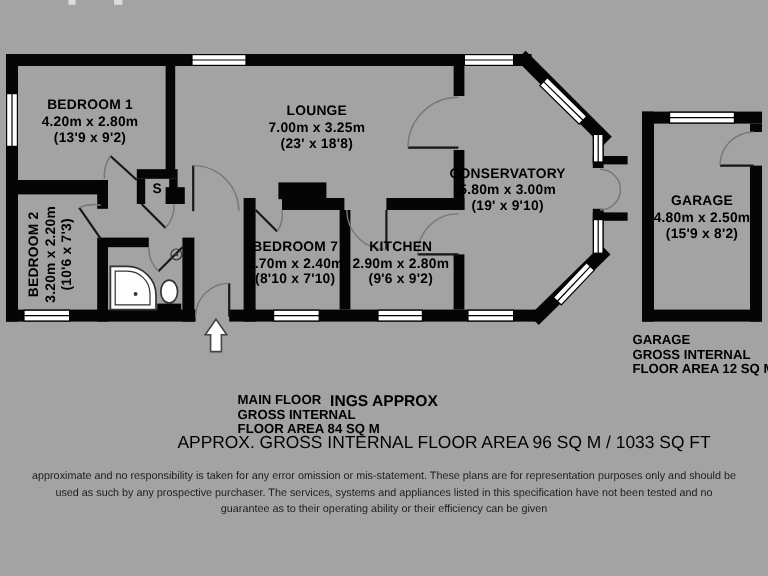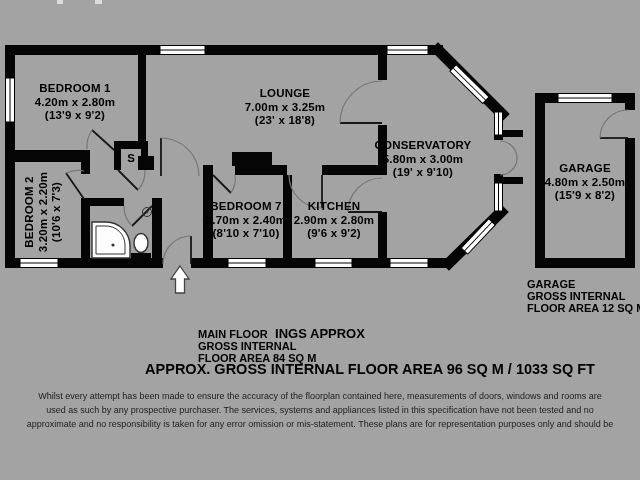--- a/index.html
+++ b/index.html
@@ -13,21 +13,21 @@
   .arc{fill:none;stroke:#777;stroke-width:1.2;}
   .leaf{fill:none;stroke:#161616;stroke-width:1.8;}
   .fx{fill:#fdfdfd;stroke:#333;stroke-width:1.4;}
   .fxl{fill:none;stroke:#333;stroke-width:1;}
   .room-label{position:absolute;transform:translateX(-50%);text-align:center;font-weight:700;
               font-size:11.5px;line-height:13.5px;white-space:nowrap;letter-spacing:.2px;}
   .room-label.vert{transform:translate(-50%,-50%) rotate(-90deg);}
   .s-label{position:absolute;transform:translateX(-50%);font-weight:700;font-size:11.5px;}
   .caption{position:absolute;font-weight:700;font-size:11px;line-height:12px;white-space:nowrap;}
   .title{position:absolute;left:0;top:326px;width:640px;text-align:center;font-weight:700;font-size:13px;}
-  .total{position:absolute;left:100px;top:361px;width:540px;text-align:center;font-weight:700;font-size:14.5px;white-space:nowrap;}
+  .total{position:absolute;left:100px;top:361px;width:540px;text-align:center;font-weight:400;font-size:14.5px;white-space:nowrap;}
   .disclaimer{position:absolute;left:10px;top:389px;width:620px;text-align:center;
               font-size:9px;line-height:14.1px;color:#1c1c1c;}
   .artifact{position:absolute;top:0;height:4px;background:#dcdcdc;}
 </style>
 </head>
 <body>
 
 <div id="stage">
 
   <div class="artifact" style="left:57px;width:6px;"></div>
@@ -199,21 +199,21 @@
       <path d="M180,266 L189,279 H184.5 V293 H175.5 V279 H171 Z" fill="#ffffff" stroke="#444" stroke-width="1.3"></path>
     </g>
   </svg>
 
   <div class="room-label" style="left:75px;top:82px;">
     <div>BEDROOM 1</div>
     <div>4.20m x 2.80m</div>
     <div>(13'9 x 9'2)</div>
   </div>
 
-  <div class="room-label" style="left:264px;top:87px;margin-left:21px;">
+  <div class="room-label" style="left:264px;top:87px;">
     <div>LOUNGE</div>
     <div>7.00m x 3.25m</div>
     <div>(23' x 18'8)</div>
   </div>
 
   <div class="room-label" style="left:423px;top:139px;">
     <div>CONSERVATORY</div>
     <div>5.80m x 3.00m</div>
     <div>(19' x 9'10)</div>
   </div>
@@ -254,18 +254,18 @@
     <div>GARAGE</div>
     <div>GROSS INTERNAL</div>
     <div>FLOOR AREA 12 SQ M</div>
   </div>
 
   <div class="title">INGS APPROX</div>
 
   <div class="total">APPROX. GROSS INTERNAL FLOOR AREA 96 SQ M / 1033 SQ FT</div>
 
   <div class="disclaimer">
-    <div>Whilst every attempt has been made to ensure the accuracy of the floorplan contained here, measurements of doors, windows and rooms are</div>
+    <div>approximate and no responsibility is taken for any error omission or mis-statement. These plans are for representation purposes only and should be</div>
     <div>used as such by any prospective purchaser. The services, systems and appliances listed in this specification have not been tested and no</div>
-    <div>approximate and no responsibility is taken for any error omission or mis-statement. These plans are for representation purposes only and should be</div>
+    <div>guarantee as to their operating ability or their efficiency can be given</div>
   </div>
 
 </div>
 
 </body></html>

